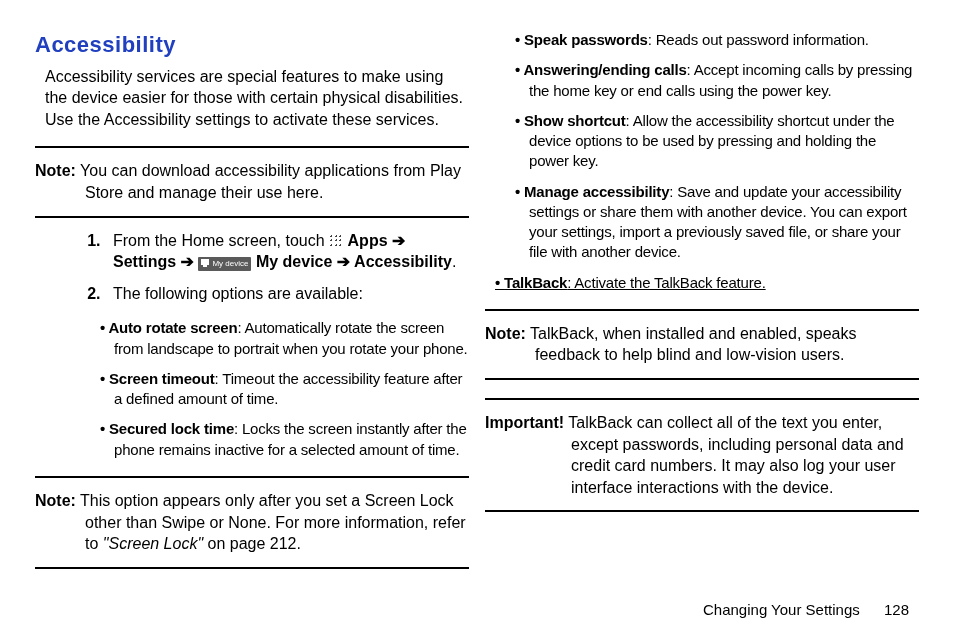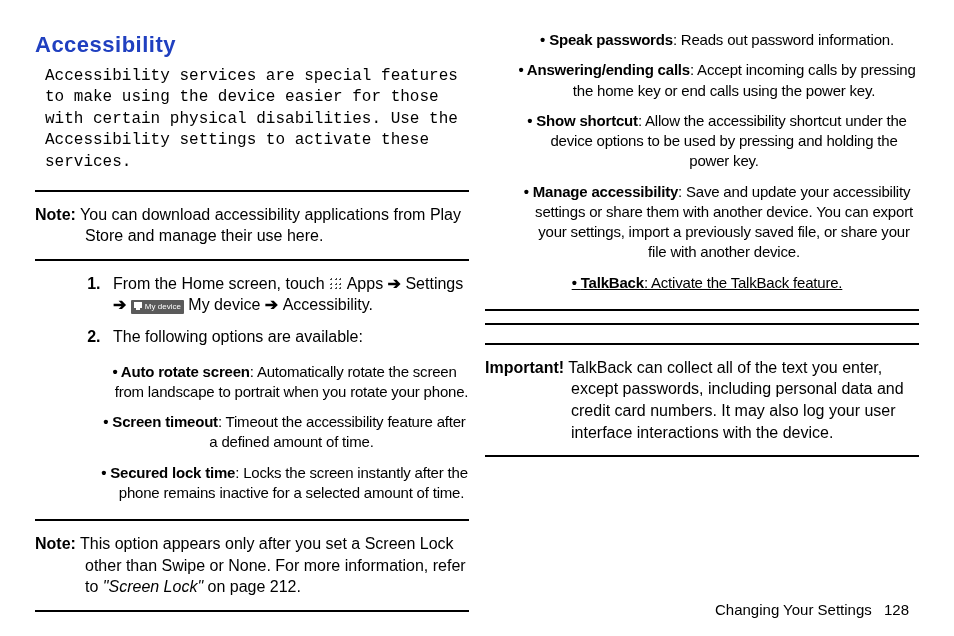--- a/index.html
+++ b/index.html
@@ -31,21 +31,20 @@
   h1.title {
     font-family: Arial, Helvetica, sans-serif;
     font-weight: 900;
     color: #2040c0;
     font-size: 22px;
     margin: 0 0 6px 0;
     letter-spacing: 0.5px;
   }
   p.intro {
     margin: 0 0 10px 10px;
-    font-family: Liberation Mono, monospace;
   }
   .rule {
     border: none;
     border-top: 2px solid #000;
     margin: 6px 0;
     width: 100%;
   }
   .note {
     margin: 6px 0 6px 0;
     padding-left: 50px;
@@ -61,21 +60,21 @@
     font-weight: bold;
   }
   ol.steps > li {
     margin-bottom: 10px;
     padding-left: 8px;
   }
   ol.steps > li > .step-text {
     font-weight: normal;
   }
   ol.steps > li > .step-text .bold {
-    font-weight: normal;
+    font-weight: bold;
   }
   ul.bullets {
     list-style: none;
     margin: 4px 0 0 0;
     padding: 0 0 0 65px;
   }
   .col2 ul.bullets {
     padding-left: 30px;
     margin-top: 0;
   }
@@ -89,21 +88,20 @@
   ul.bullets .bullet {
     font-weight: bold;
   }
   ul.bullets .term {
     font-weight: bold;
   }
   .narrow {
     font-stretch: condensed;
     font-family: "Arial Narrow", Arial, sans-serif;
     letter-spacing: -0.2px;
-    text-align: center;
   }
   .apps-icon {
     display: inline-block;
     width: 14px;
     height: 14px;
     vertical-align: -2px;
     background:
       radial-gradient(circle, #444 30%, transparent 31%) 0% 0%/33% 33%,
       radial-gradient(circle, #444 30%, transparent 31%) 50% 0%/33% 33%,
       radial-gradient(circle, #444 30%, transparent 31%) 100% 0%/33% 33%,
@@ -154,21 +152,21 @@
   }
   .footer {
     position: absolute;
     bottom: 18px;
     right: 45px;
     font-size: 15px;
     text-align: right;
   }
   .footer .pnum {
     display: inline-block;
-    margin-left: 8px;
+    margin-left: 20px;
   }
   .important {
     margin: 6px 0 6px 0;
     padding-left: 86px;
     text-indent: -86px;
   }
   .important .label {
     font-weight: bold;
     margin-top: 44px;
   }
@@ -217,20 +215,23 @@
   <div class="col col2">
     <ul class="bullets narrow">
       <li><span class="bullet">• </span><span class="term">Speak passwords</span><span>: Reads out password information.</span></li>
       <li><span class="bullet">• </span><span class="term">Answering/ending calls</span><span>: Accept incoming calls by pressing the home key or end calls using the power key.</span></li>
       <li><span class="bullet">• </span><span class="term">Show shortcut</span><span>: Allow the accessibility shortcut under the device options to be used by pressing and holding the power key.</span></li>
       <li><span class="bullet">• </span><span class="term">Manage accessibility</span><span>: Save and update your accessibility settings or share them with another device. You can export your settings, import a previously saved file, or share your file with another device.</span></li>
       <li style="margin-left:-20px;text-decoration:underline;"><span class="bullet">• </span><span class="term">TalkBack</span><span>: Activate the TalkBack feature.</span></li>
     </ul>
 
     <hr class="rule">
+    <p class="note">
+      <span class="label">Note:</span><span> TalkBack, when installed and enabled, speaks feedback to help blind and low-vision users.</span>
+    </p>
     <hr class="rule">
 
     <div style="height:6px"></div>
     <hr class="rule">
     <p class="important">
       <span class="label">Important!</span><span> TalkBack can collect all of the text you enter, except passwords, including personal data and credit card numbers. It may also log your user interface interactions with the device.</span>
     </p>
     <hr class="rule">
   </div>
 

